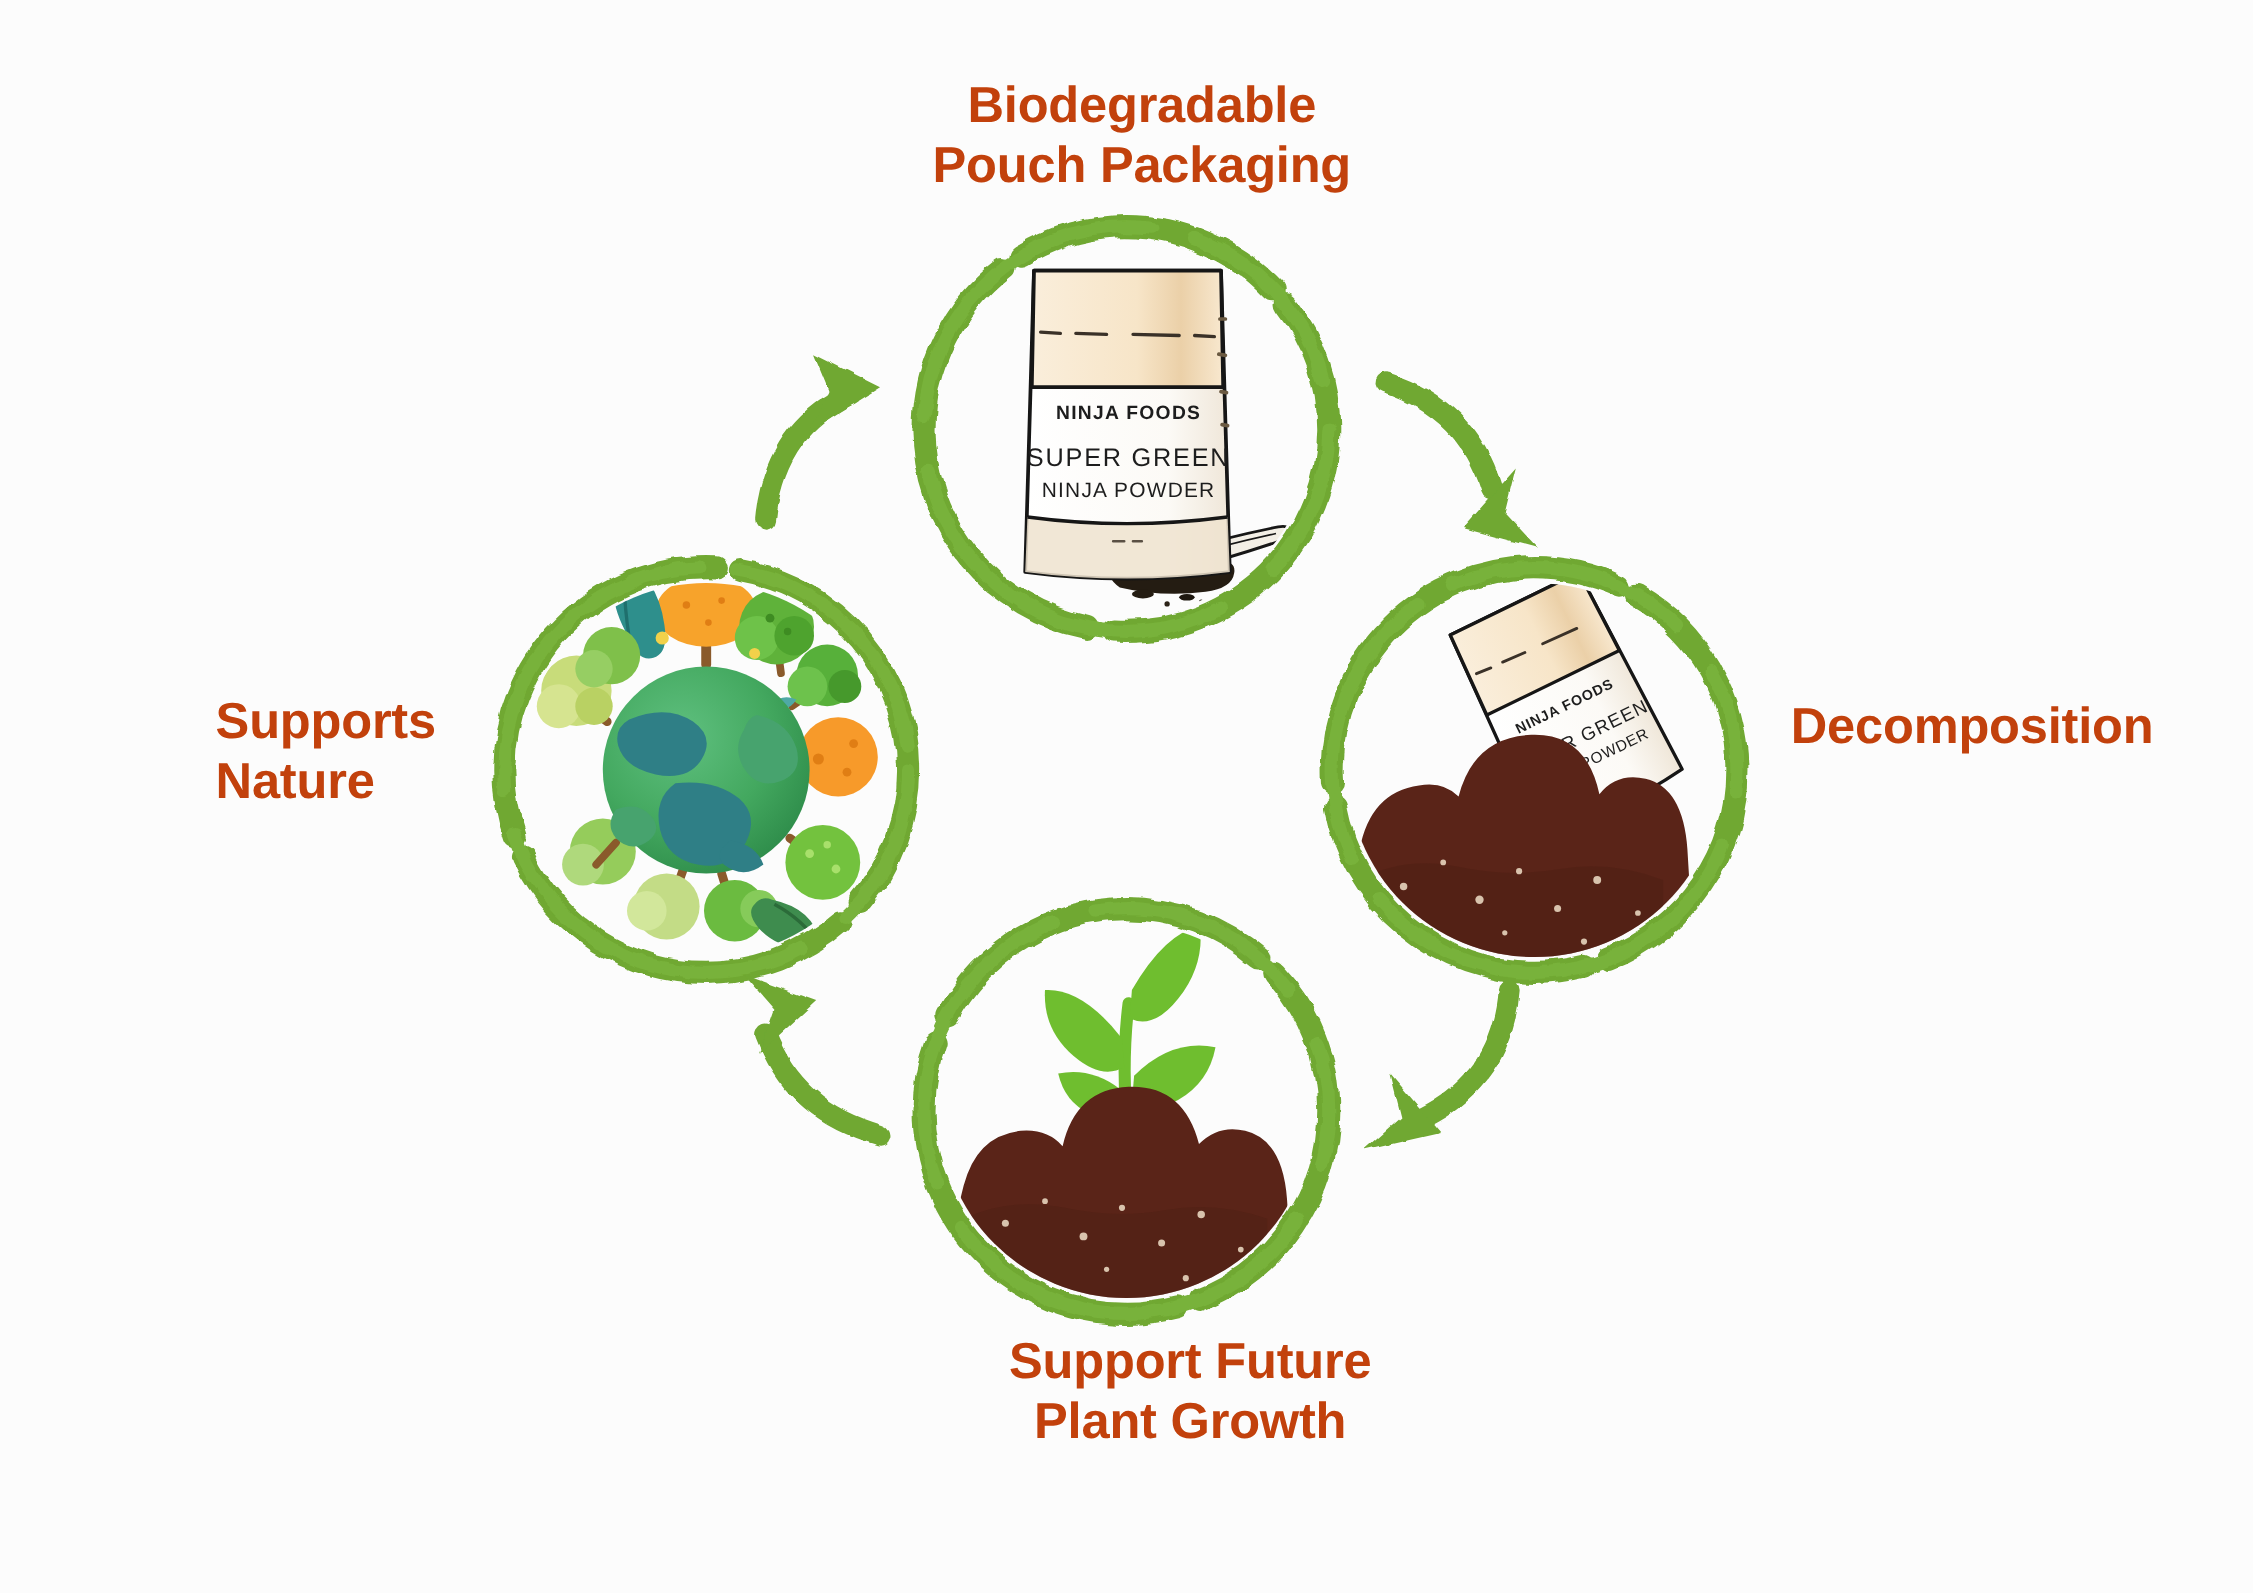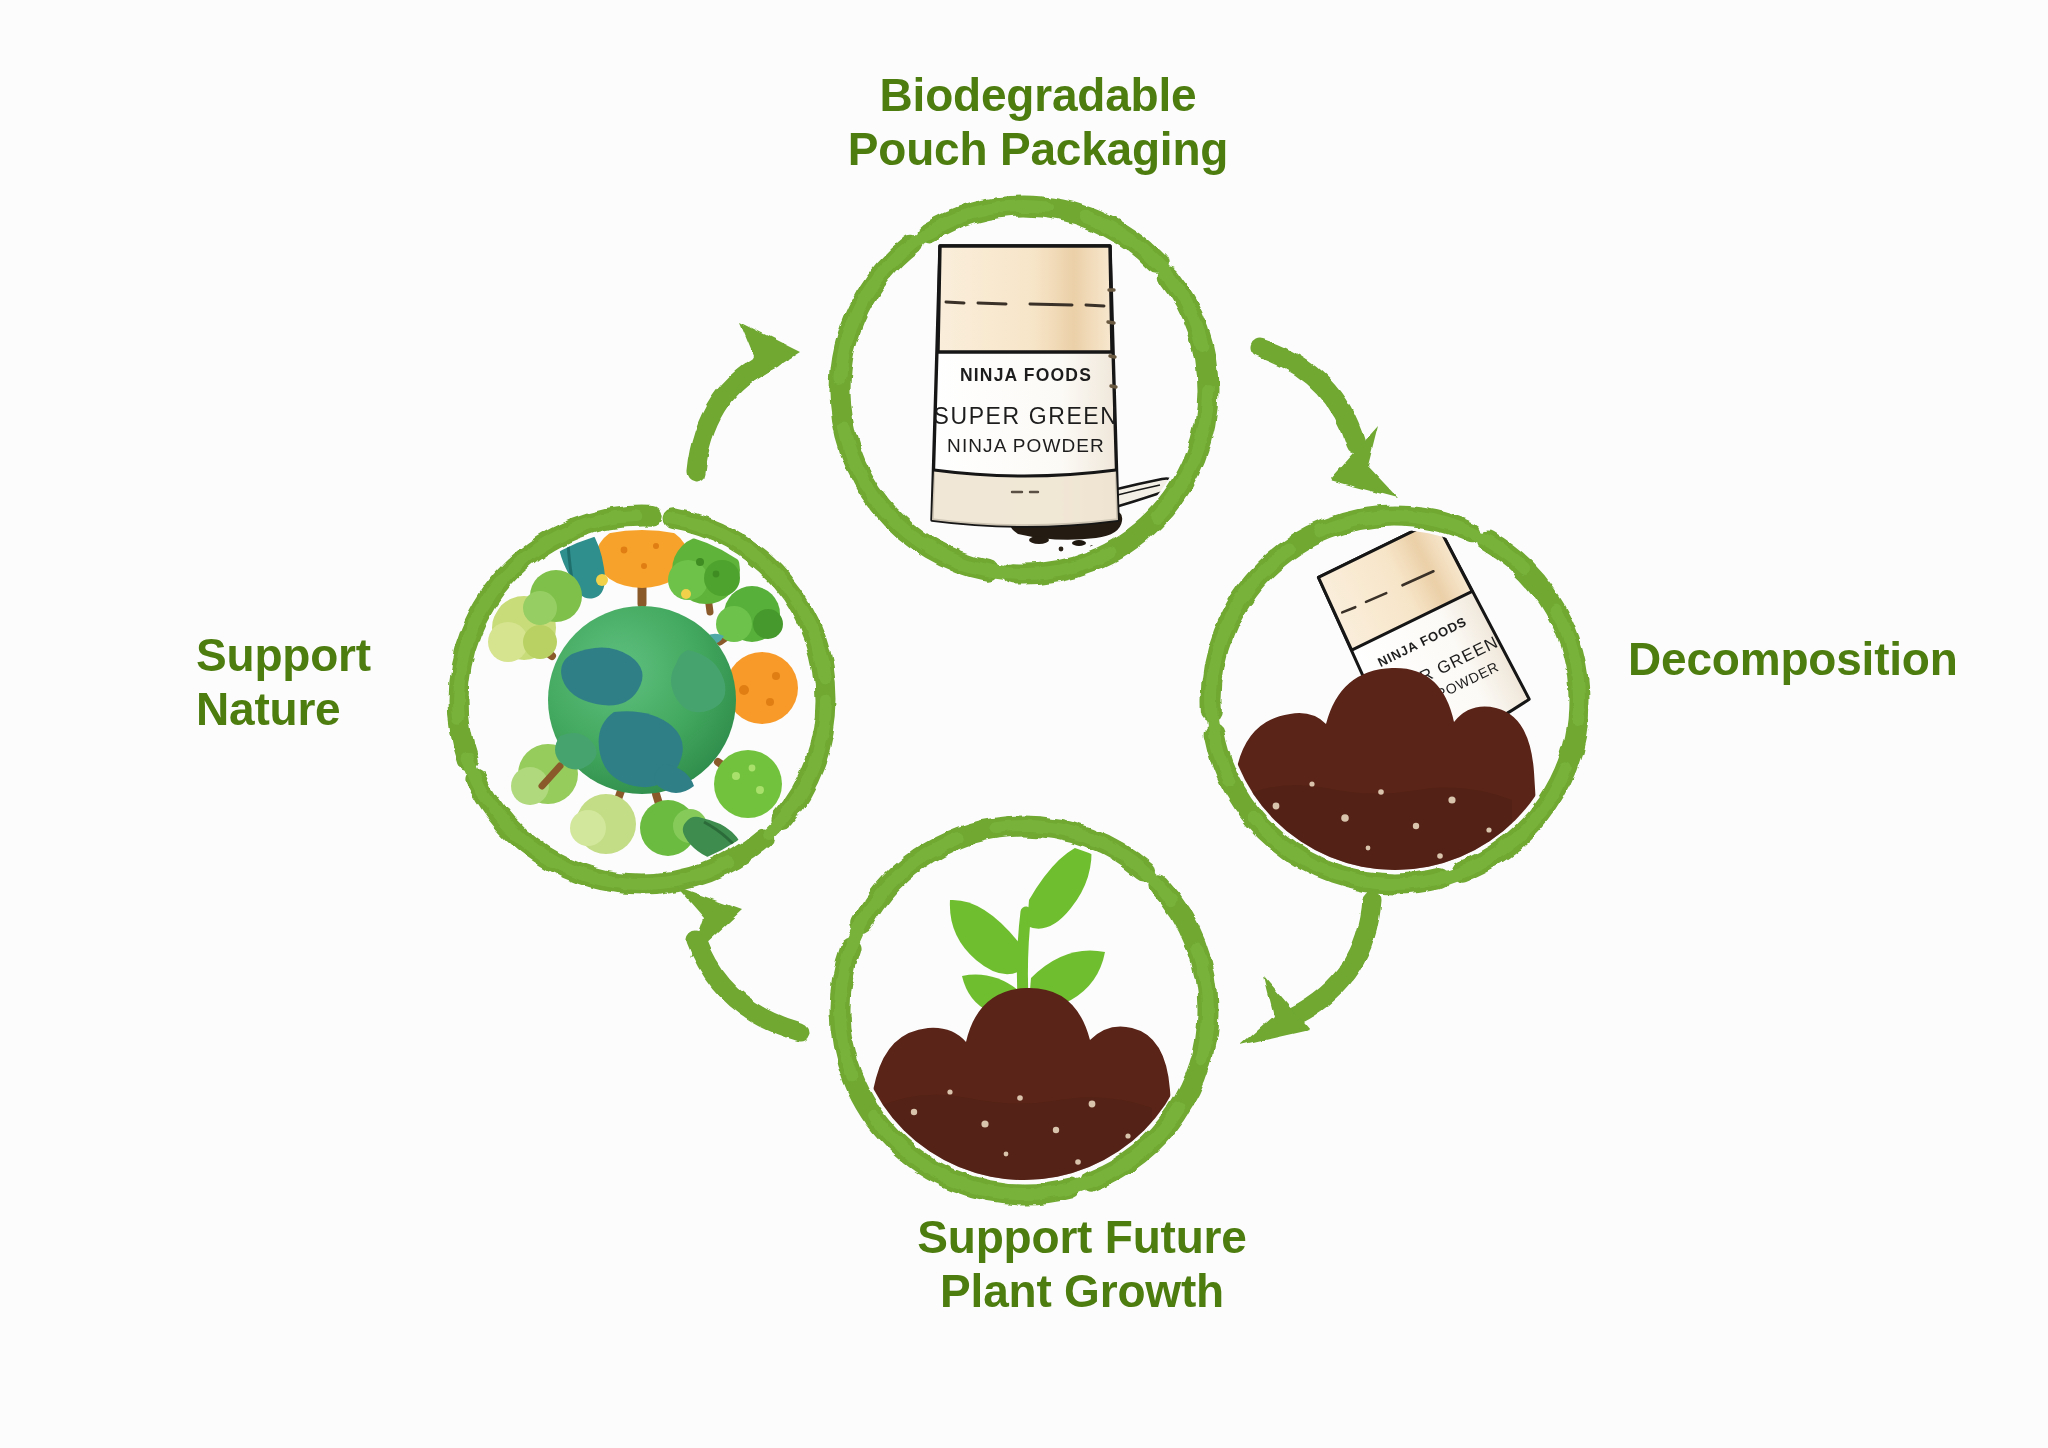--- a/index.html
+++ b/index.html
@@ -7,21 +7,21 @@
     width:2048px;height:1448px;
     background:#fcfcfc;
     font-family:"Liberation Sans", sans-serif;
     overflow:hidden;
     position:relative;
   }
   #stage{position:absolute;inset:0;}
   svg#scene{position:absolute;left:0;top:0;width:2048px;height:1448px;}
   .label{
     position:absolute;
-    color:#4d7c0f;
+    color:#c2410c;
     font-weight:bold;
     font-size:46px;
     line-height:1.18;
     letter-spacing:-0.2px;
     white-space:pre-line;
     text-shadow:0 0 2px rgba(255,255,255,.9);
   }
   #label-top{left:838px;top:68px;text-align:center;width:400px;}
   #label-right{left:1628px;top:632px;text-align:left;width:430px;}
   #label-left{left:196px;top:628px;text-align:left;width:330px;}
@@ -311,16 +311,16 @@
 </svg>
 
 <div class="label" id="label-top">Biodegradable
 Pouch Packaging</div>
 
 <div class="label" id="label-right">Decomposition</div>
 
 <div class="label" id="label-bottom">Support Future
 Plant Growth</div>
 
-<div class="label" id="label-left">Support
+<div class="label" id="label-left">Supports
 Nature</div>
 
 </div>
 
 </body></html>

